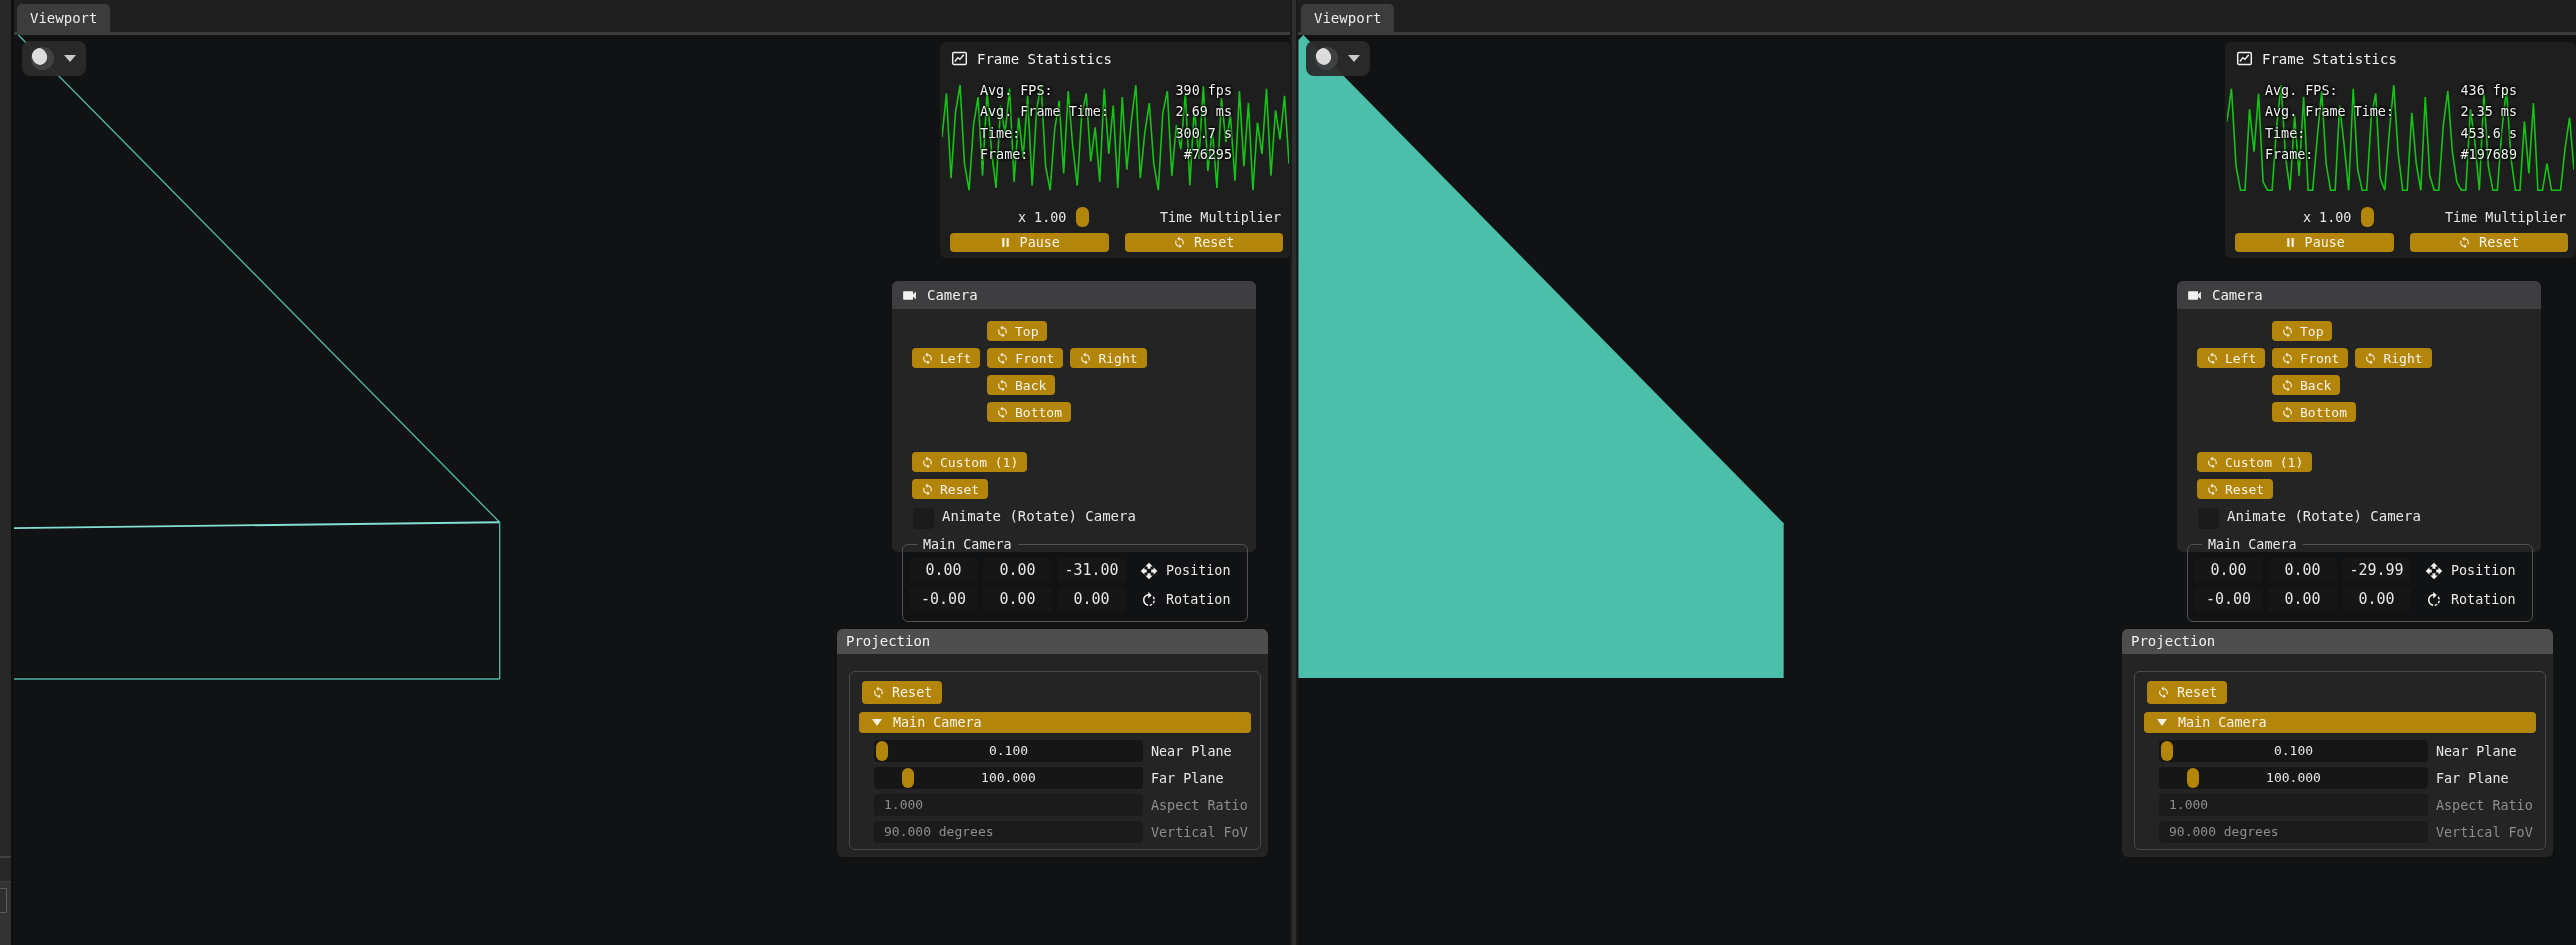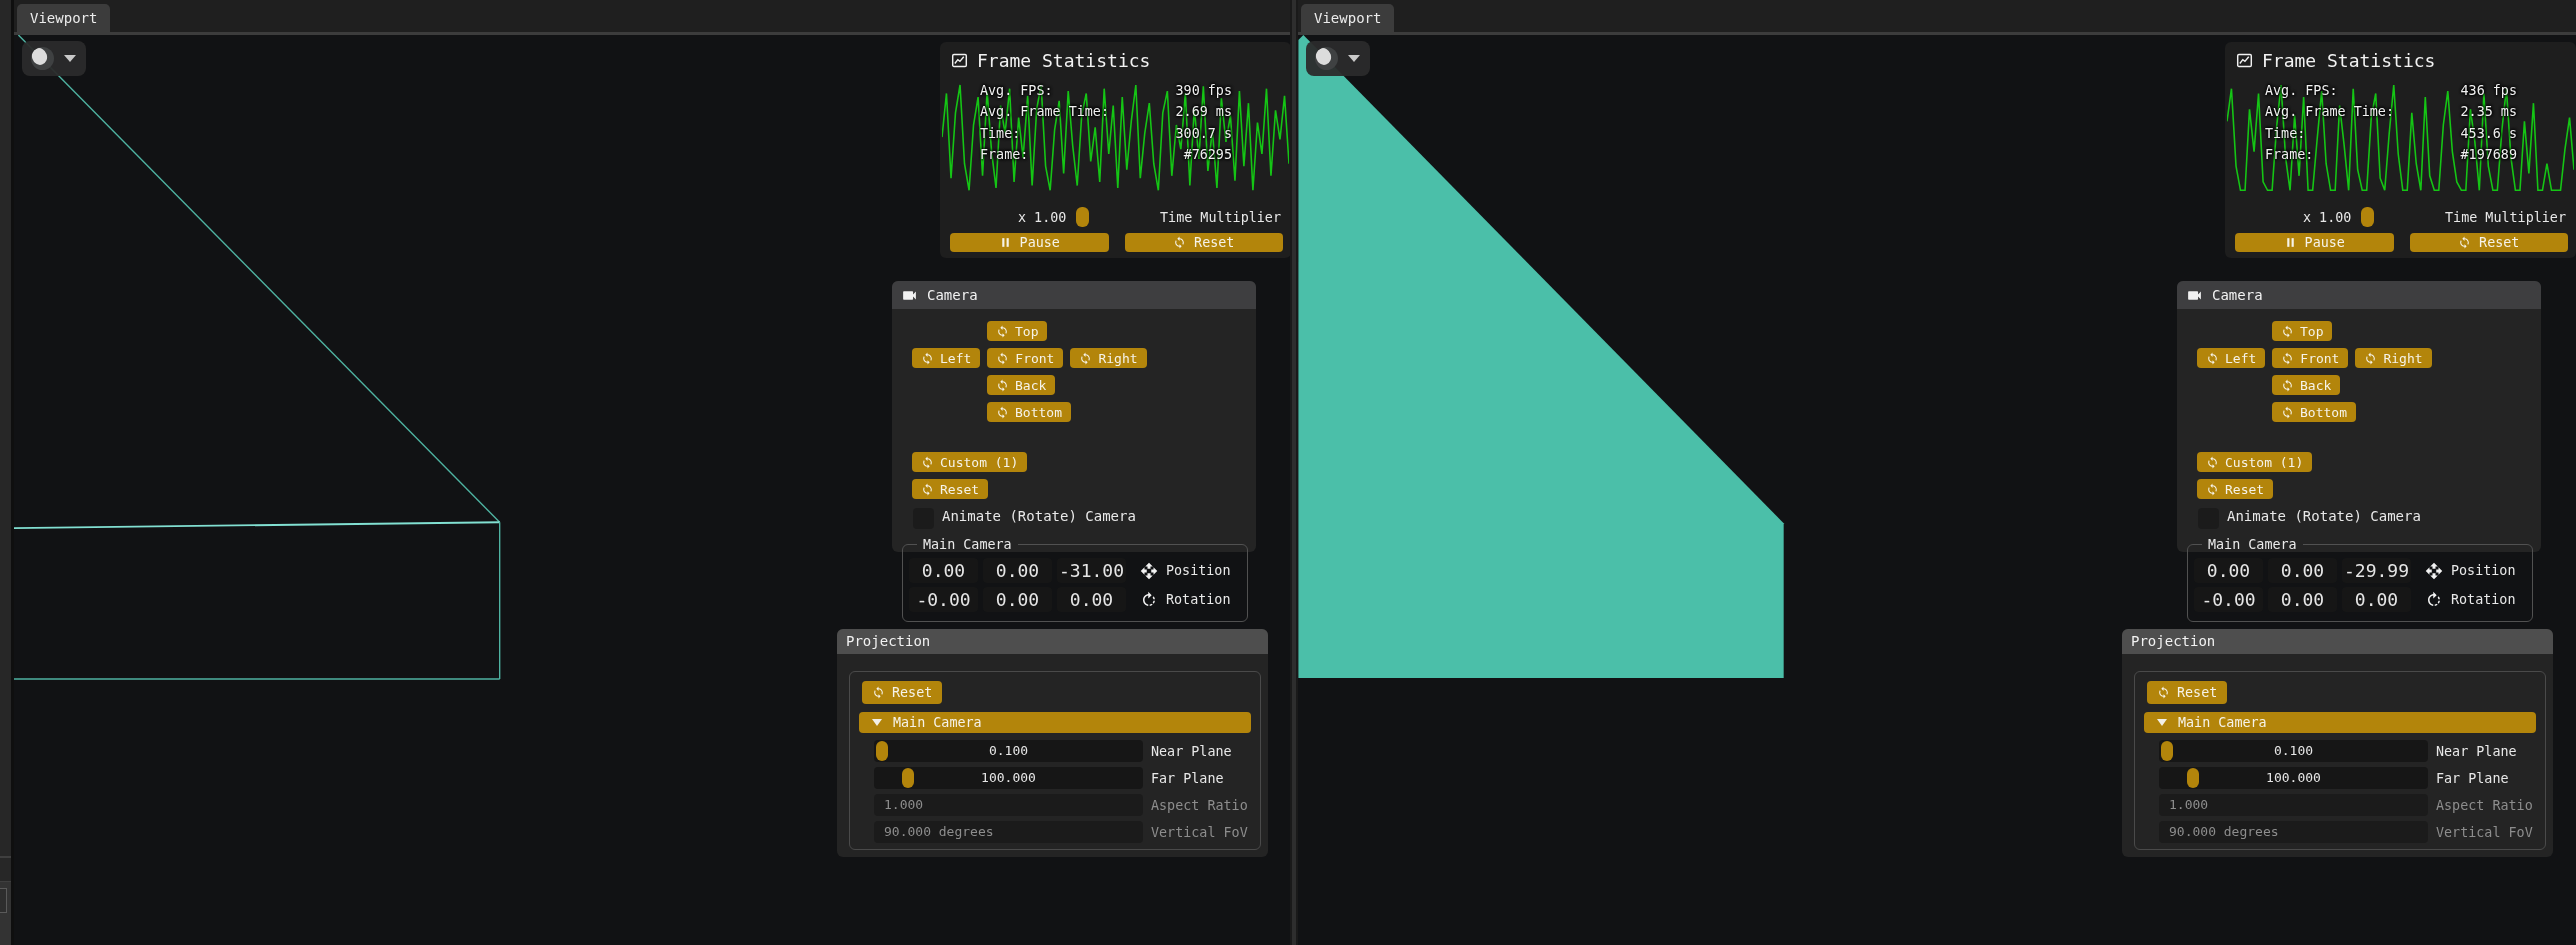--- a/index.html
+++ b/index.html
@@ -41,21 +41,21 @@
     border:none;border-radius:8px;display:flex;align-items:center;padding-left:9px;gap:10px;cursor:pointer}
   .sphere{width:23px;height:23px;border-radius:50%;background:#3f4142;position:relative;overflow:hidden}
   .sphere::before{content:"";position:absolute;left:1px;top:1px;width:15px;height:17px;border-radius:50%;
     background:#dcdcdc;transform:rotate(-18deg)}
   .caret{width:0;height:0;border-left:6px solid transparent;border-right:6px solid transparent;border-top:7px solid #c9c9c9}
 
   .panel{position:absolute;border-radius:6px}
 
   
   .fs{right:0;top:7px;width:351px;height:216px;background:var(--fs-panel)}
-  .fs-head{position:absolute;left:11px;top:8px;display:flex;align-items:center;gap:9px;font-size:18px;color:#f2f2f2}
+  .fs-head{position:absolute;left:11px;top:8px;display:flex;align-items:center;gap:9px;font-size:14px;color:#f2f2f2}
   .ic17{width:17px;height:17px;color:#f2f2f2}
   .ic13{width:13px;height:13px;flex:none}
   .fs-graph{position:absolute;left:2px;top:30px;width:347px;height:133px}
   .fs-graph polyline{fill:none;stroke:#15c515;stroke-width:1.6}
   .fs-stats{position:absolute;left:0;right:0;top:38px}
   .srow{display:flex;justify-content:space-between;padding:0 59px 0 40px;height:21.3px;line-height:21.3px;
     font-size:13.4px;color:#f1f1f1;text-shadow:0 1px 3px #000,0 -1px 3px #000,1px 0 3px #000}
   .fs-slider{position:absolute;left:0;right:0;top:164px;height:22px;display:flex;align-items:center;font-size:13.4px}
   .fs-mult{margin-left:78px}
   .fs-handle{width:13px;height:20px;border-radius:6px;background:var(--gold);margin-left:10px;cursor:pointer}
@@ -75,21 +75,21 @@
   .crow.custom{margin-left:20px}
   .crow.gap-lg{margin-top:30px}
   .cbtn{display:inline-flex;align-items:center;gap:6px;background:var(--gold);border:none;border-radius:4px;
     color:var(--btn-txt);font:inherit;font-size:13px;height:20px;padding:0 9px;cursor:pointer}
   .chk-row{display:flex;align-items:flex-start;gap:8px;margin:9px 0 0 21px;font-size:14px}
   .chk{width:21px;height:21px;background:#1b1b1b;border-radius:4px;cursor:pointer}
   .cam fieldset{margin:8px 8px 0 10px;border:1px solid #515151;border-radius:6px;padding:2px 6px 9px 6px}
   .cam legend{font-size:13.4px;padding:0 6px;margin-left:8px;color:#eaeaea}
   .vrow{display:flex;align-items:center;gap:5px;margin-top:4px;font-size:13.4px}
   .vfield{width:69px;height:25px;line-height:25px;text-align:center;background:var(--field);border-radius:4px;
-    font-size:18px;color:#e6e6e6;cursor:ew-resize}
+    font-size:15px;color:#e6e6e6;cursor:ew-resize}
   .vicon{width:18px;height:18px;margin-left:9px;color:#f2f2f2;flex:none}
   .vlabel{margin-left:3px}
 
   
   .proj{right:23px;top:594px;width:431px;height:228px;background:var(--panel)}
   .proj-head{height:25px;background:#4e4e4e;border-radius:6px 6px 0 0;line-height:25px;padding-left:9px;
     font-size:14px;color:#f2f2f2}
   .proj-group{position:absolute;left:12px;right:7px;top:42px;height:179px;border:1px solid #4a4a4a;
     border-radius:6px;padding:9px}
   .gbtn-sm{display:inline-flex;align-items:center;gap:7px;background:var(--gold);border:none;border-radius:4px;

